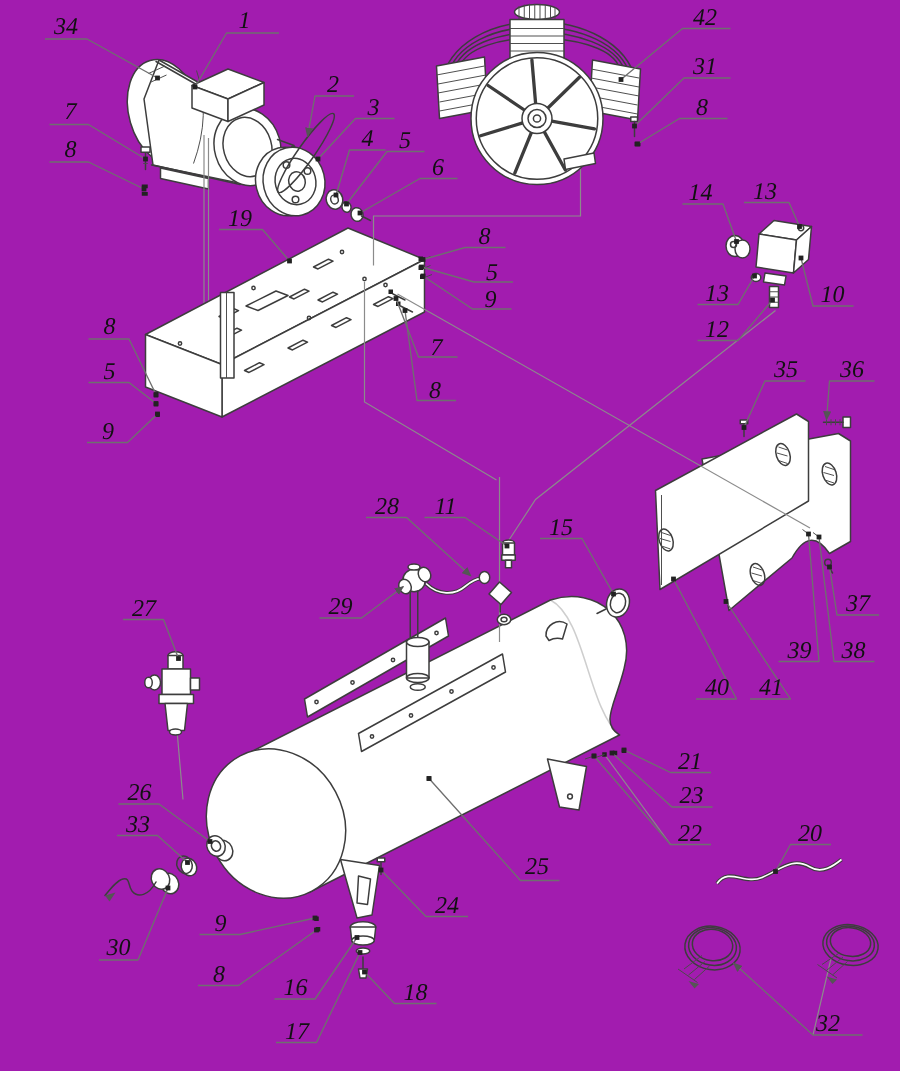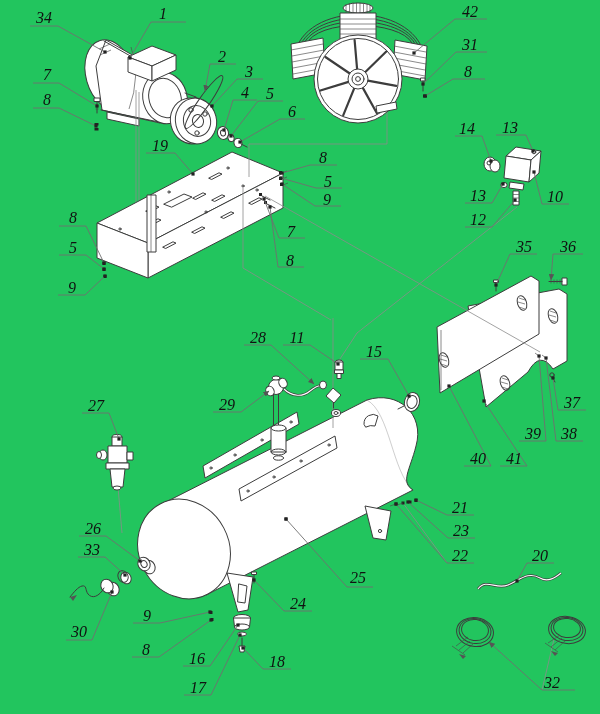--- a/index.html
+++ b/index.html
@@ -1,16 +1,16 @@
 <!DOCTYPE html>
 <html><head>
 <meta charset="utf-8">
 <style>
   html,body{margin:0;padding:0;background:#ffffff;}
-  .stage{position:relative;width:600px;height:714px;background:#22c55e;overflow:hidden;}
+  .stage{position:relative;width:600px;height:714px;background:#a21caf;overflow:hidden;}
   svg{display:block;}
   .ln{fill:none;stroke:#3d3d3d;stroke-width:1;stroke-linejoin:round;stroke-linecap:round;}
   .fw{fill:#ffffff;stroke:#3d3d3d;stroke-width:1;stroke-linejoin:round;}
   .thin{fill:none;stroke:#4a4a4a;stroke-width:.65;}
   .thick{fill:none;stroke:#3d3d3d;stroke-width:2.2;stroke-linecap:round;}
   .tube{fill:none;stroke:#3d3d3d;stroke-width:2.6;}
   .tubein{fill:none;stroke:#ffffff;stroke-width:1.1;}
   .cl{fill:none;stroke:#8b8b8b;stroke-width:.8;}
   .leader{fill:none;stroke:#6f6f6f;stroke-width:.9;stroke-linejoin:round;}
   .dot{fill:#222222;stroke:none;}

